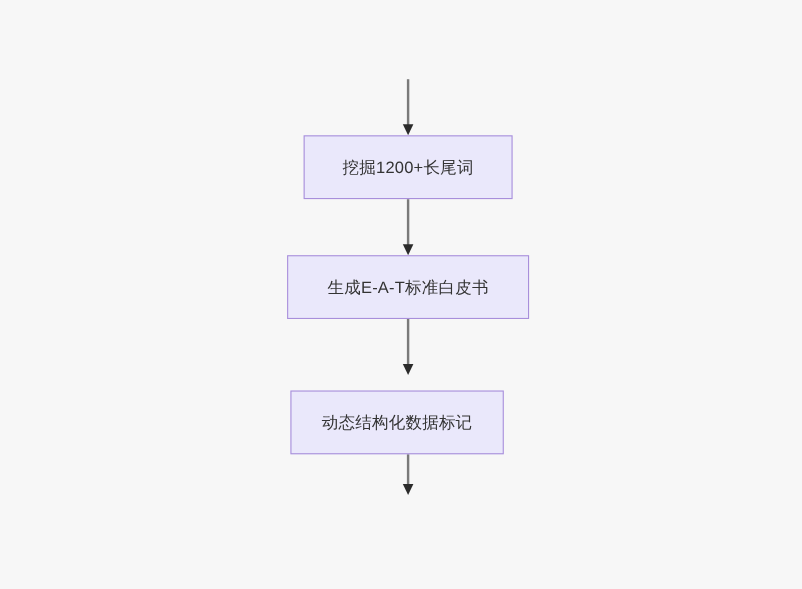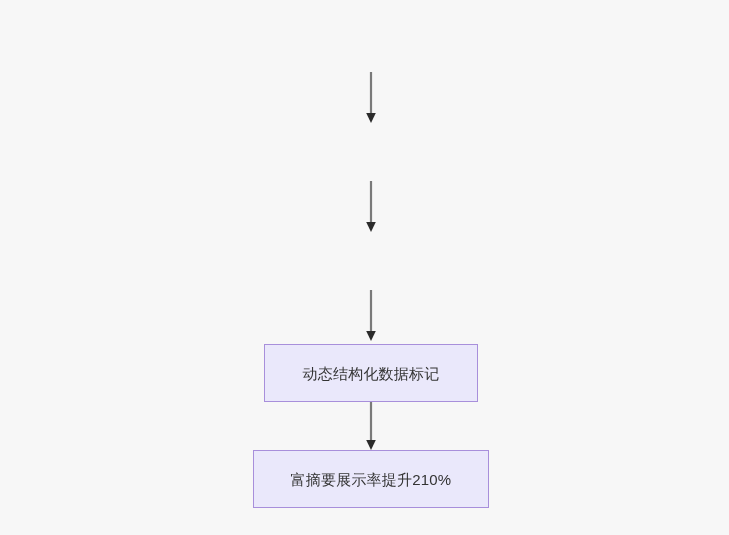--- a/index.html
+++ b/index.html
@@ -67,20 +67,23 @@
       <polygon points="6,51 1.2,41 10.8,41" fill="#2b2b2b"></polygon>
     </svg>
   </div>
   <div class="connector" style="left: 365px; top: 399px;">
     <svg width="12" height="51" viewBox="0 0 12 51">
       <line x1="6" y1="0" x2="6" y2="43" stroke="#7a7a7a" stroke-width="2.2"></line>
       <polygon points="6,51 1.2,41 10.8,41" fill="#2b2b2b"></polygon>
     </svg>
   </div>
 
-  <div class="node" style="left: 264px; top: 344px; width: 214px; background: rgb(234, 232, 251); border-color: rgb(168, 143, 219);">
+  <div class="node" style="left: 276px; top: 123px; width: 190px; background: rgb(234, 232, 251); border-color: rgb(168, 143, 219);">
+    <span class="node-label" style="color: rgb(51, 51, 51);">挖掘1200+长尾词</span>
+  </div>
+  <div class="node" style="left: 261px; top: 232px; width: 220px; background: rgb(234, 232, 251); border-color: rgb(168, 143, 219);">
+    <span class="node-label" style="color: rgb(51, 51, 51);">生成E-A-T标准白皮书</span>
+  </div>
+  <div class="node" style="left: 264px; top: 355px; width: 194px; background: rgb(234, 232, 251); border-color: rgb(168, 143, 219);">
     <span class="node-label" style="color: rgb(51, 51, 51);">动态结构化数据标记</span>
-  </div>
-  <div class="node" style="left: 253px; top: 450px; width: 236px; background: rgb(234, 232, 251); border-color: rgb(168, 143, 219);">
-    <span class="node-label" style="color: rgb(51, 51, 51);">富摘要展示率提升210%</span>
   </div>
 
 </div>
 
 </body></html>

